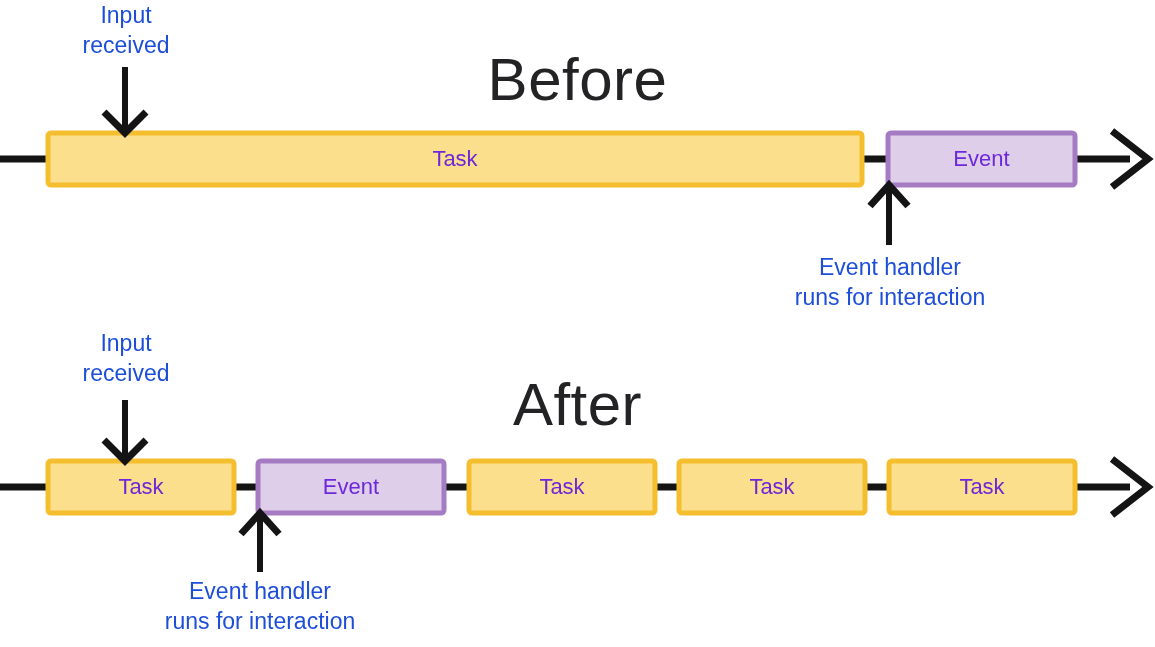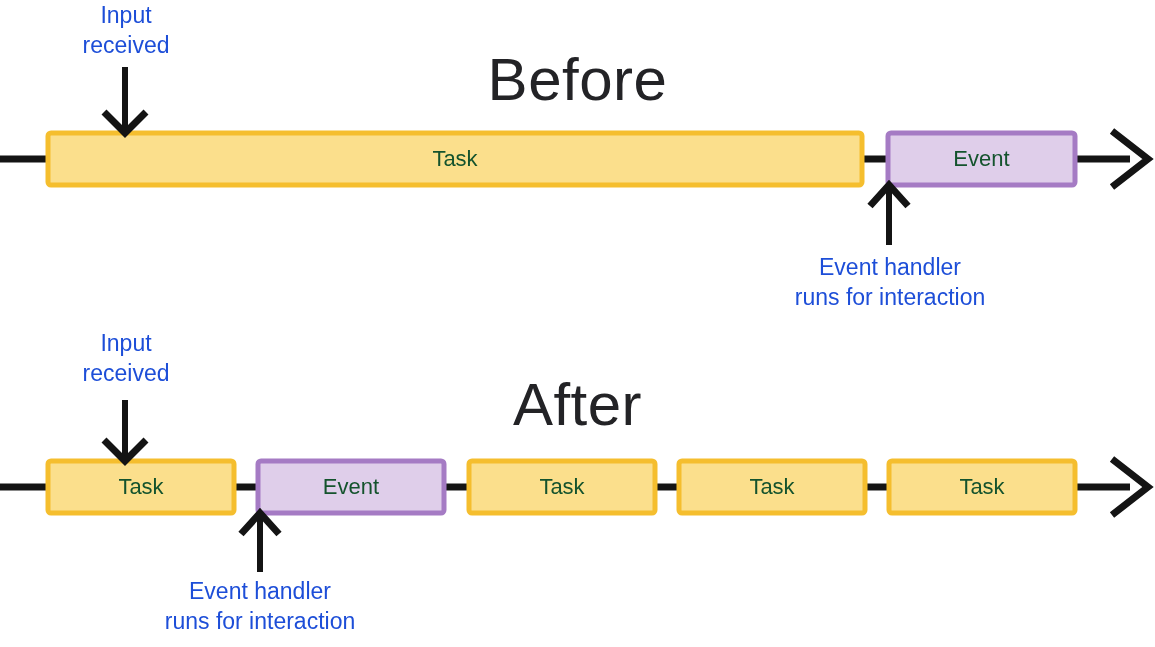--- a/index.html
+++ b/index.html
@@ -42,21 +42,21 @@
   }
   #title-before {
     left: 0; top: 45px; width: 1155px;
   }
   #title-after {
     left: 0; top: 370px; width: 1155px;
   }
   .box-label {
     position: absolute;
     font-size: 22px;
-    color: #14532d;
+    color: #6d28d9;
     text-align: center;
     white-space: nowrap;
     font-family: "Liberation Sans", sans-serif;
     line-height: 1;
   }
   .annot {
     position: absolute;
     font-size: 23px;
     line-height: 30px;
     color: #1d4ed8;

